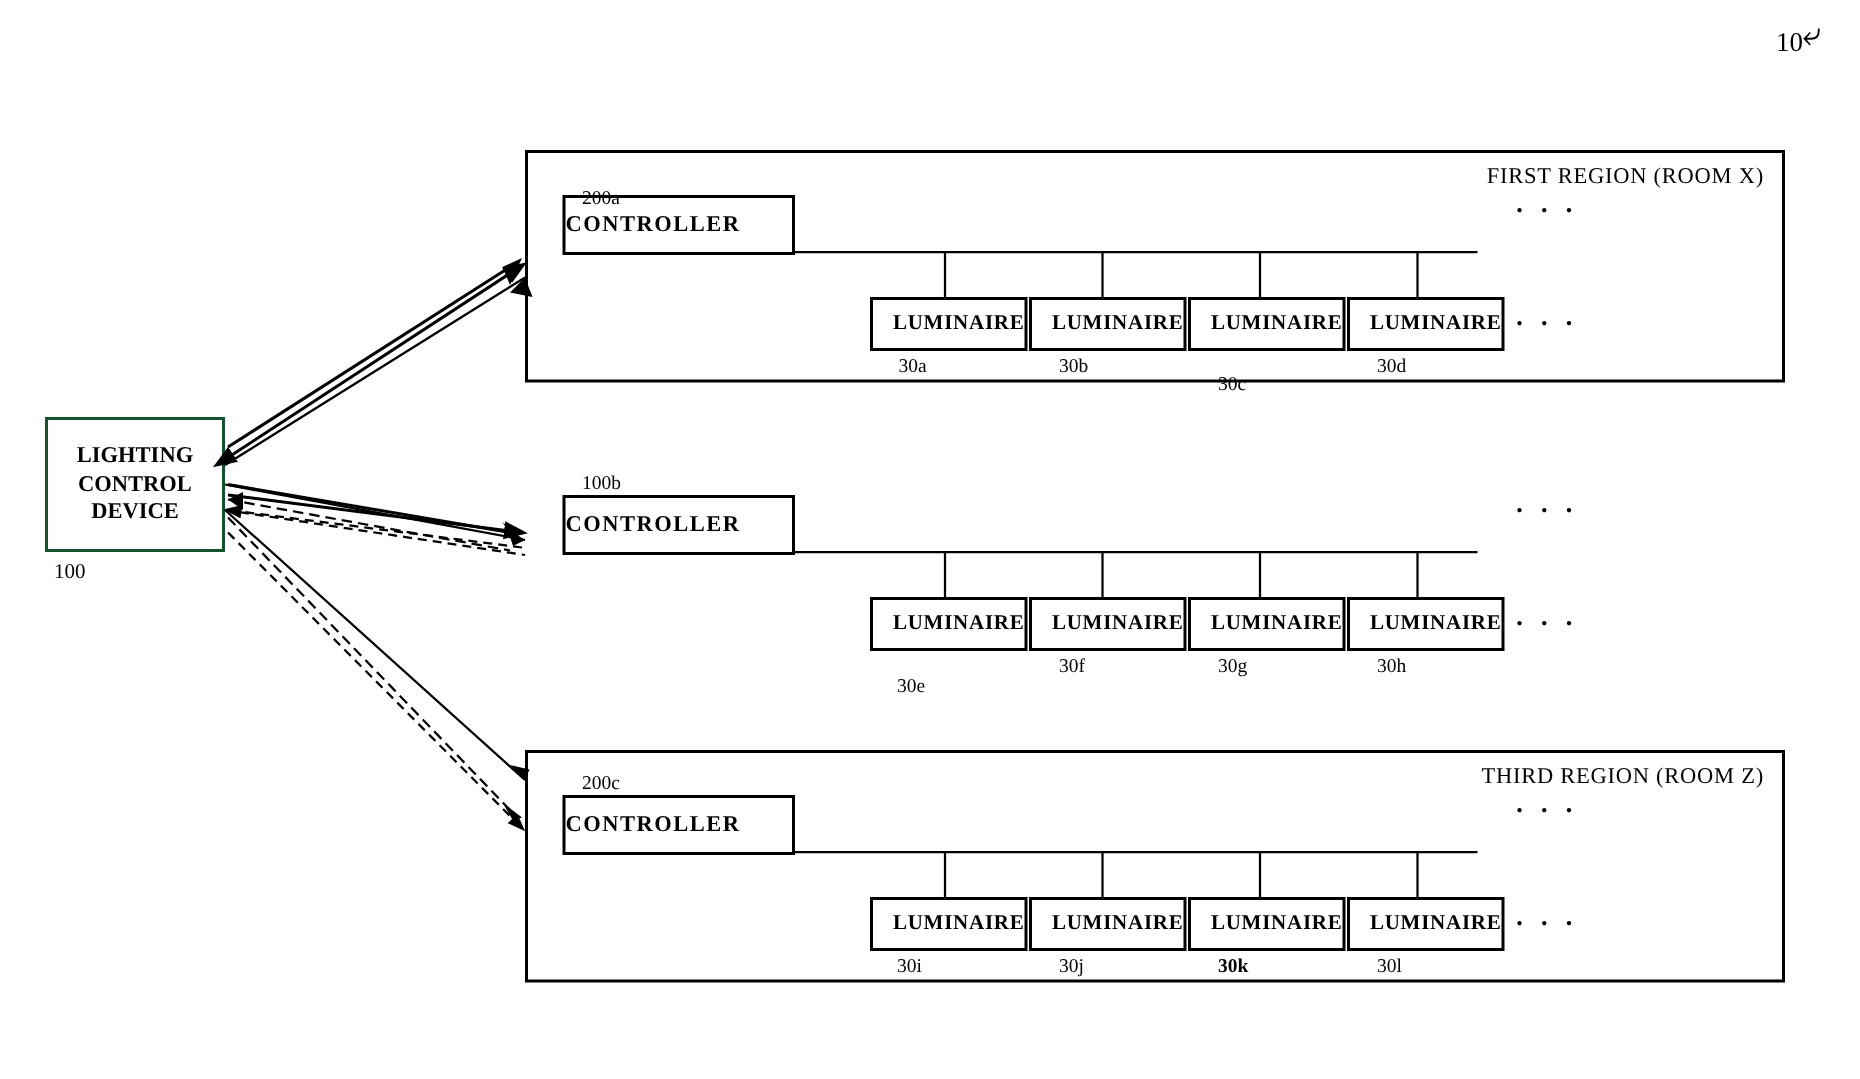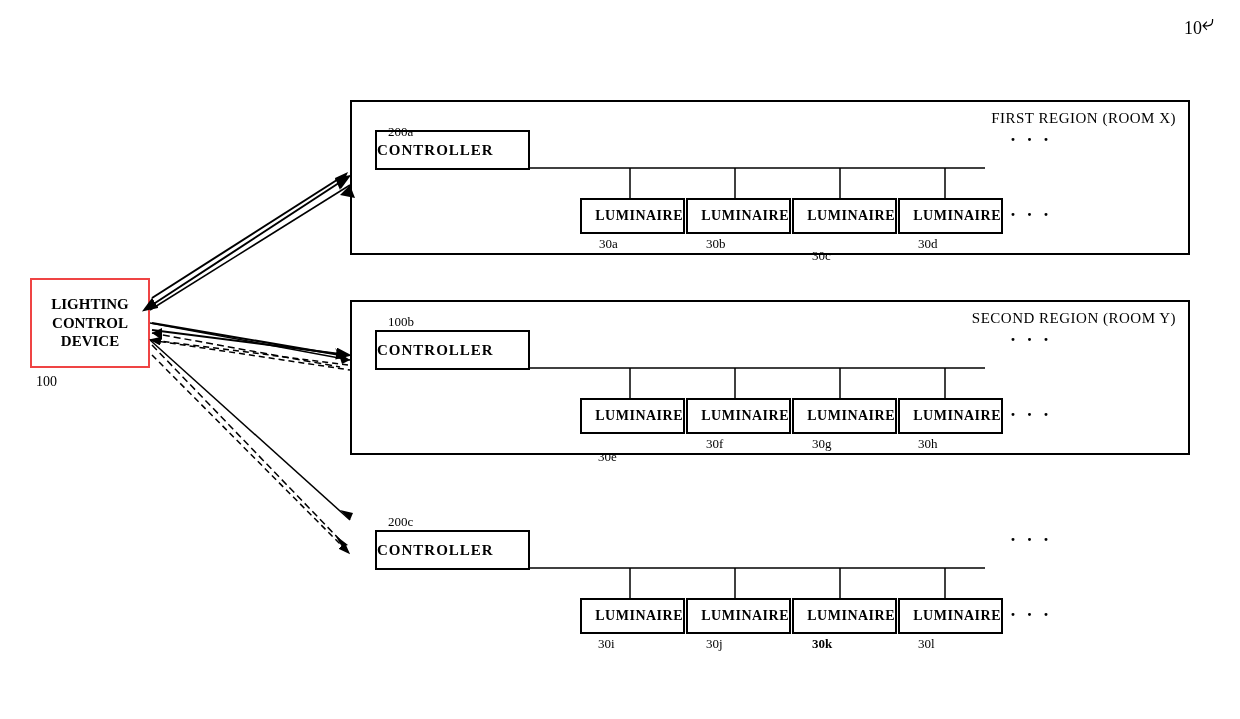--- a/index.html
+++ b/index.html
@@ -35,21 +35,21 @@
       font-family: serif;
     }
 
     
     .lcd-box {
       position: absolute;
       left: 30px;
       top: 278px;
       width: 120px;
       height: 90px;
-      border: 2px solid #ef4444;
+      border: 2px solid #14532d;
       display: flex;
       align-items: center;
       justify-content: center;
       text-align: center;
       font-size: 15px;
       font-weight: bold;
       line-height: 1.25;
     }
     .lcd-label {
       position: absolute;
@@ -212,23 +212,20 @@
 
   <div class="luminaire-box" style="left:898px; top:198px; width:105px; height:36px;">
     <span>LUMINAIRE</span>
   </div>
   <div class="luminaire-label" style="left:918px; top:236px;">30d</div>
 
   <div class="dots" style="left:1010px; top:130px;">· · ·</div>
 
   <div class="dots" style="left:1010px; top:205px;">· · ·</div>
 
-  <div class="region-box" style="left:350px; top:300px; width:840px; height:155px;">
-    <span class="region-label" style="top:8px; right:12px;">SECOND REGION (ROOM Y)</span>
-  </div>
   <div class="controller-label" style="left:388px; top:314px;">100b</div>
   <div class="controller-box" style="left:375px; top:330px; width:155px; height:40px;">
     <span>CONTROLLER</span>
   </div>
 
   <div class="luminaire-box" style="left:580px; top:398px; width:105px; height:36px;">
     <span>LUMINAIRE</span>
   </div>
   <div class="luminaire-label" style="left:598px; top:449px;">30e</div>
 
@@ -243,20 +240,23 @@
   <div class="luminaire-label" style="left:812px; top:436px;">30g</div>
 
   <div class="luminaire-box" style="left:898px; top:398px; width:105px; height:36px;">
     <span>LUMINAIRE</span>
   </div>
   <div class="luminaire-label" style="left:918px; top:436px;">30h</div>
 
   <div class="dots" style="left:1010px; top:330px;">· · ·</div>
   <div class="dots" style="left:1010px; top:405px;">· · ·</div>
 
+  <div class="region-box" style="left:350px; top:500px; width:840px; height:155px;">
+    <span class="region-label" style="top:8px; right:12px;">THIRD REGION (ROOM Z)</span>
+  </div>
   <div class="controller-label" style="left:388px; top:514px;">200c</div>
   <div class="controller-box" style="left:375px; top:530px; width:155px; height:40px;">
     <span>CONTROLLER</span>
   </div>
 
   <div class="luminaire-box" style="left:580px; top:598px; width:105px; height:36px;">
     <span>LUMINAIRE</span>
   </div>
   <div class="luminaire-label" style="left:598px; top:636px;">30i</div>
 

